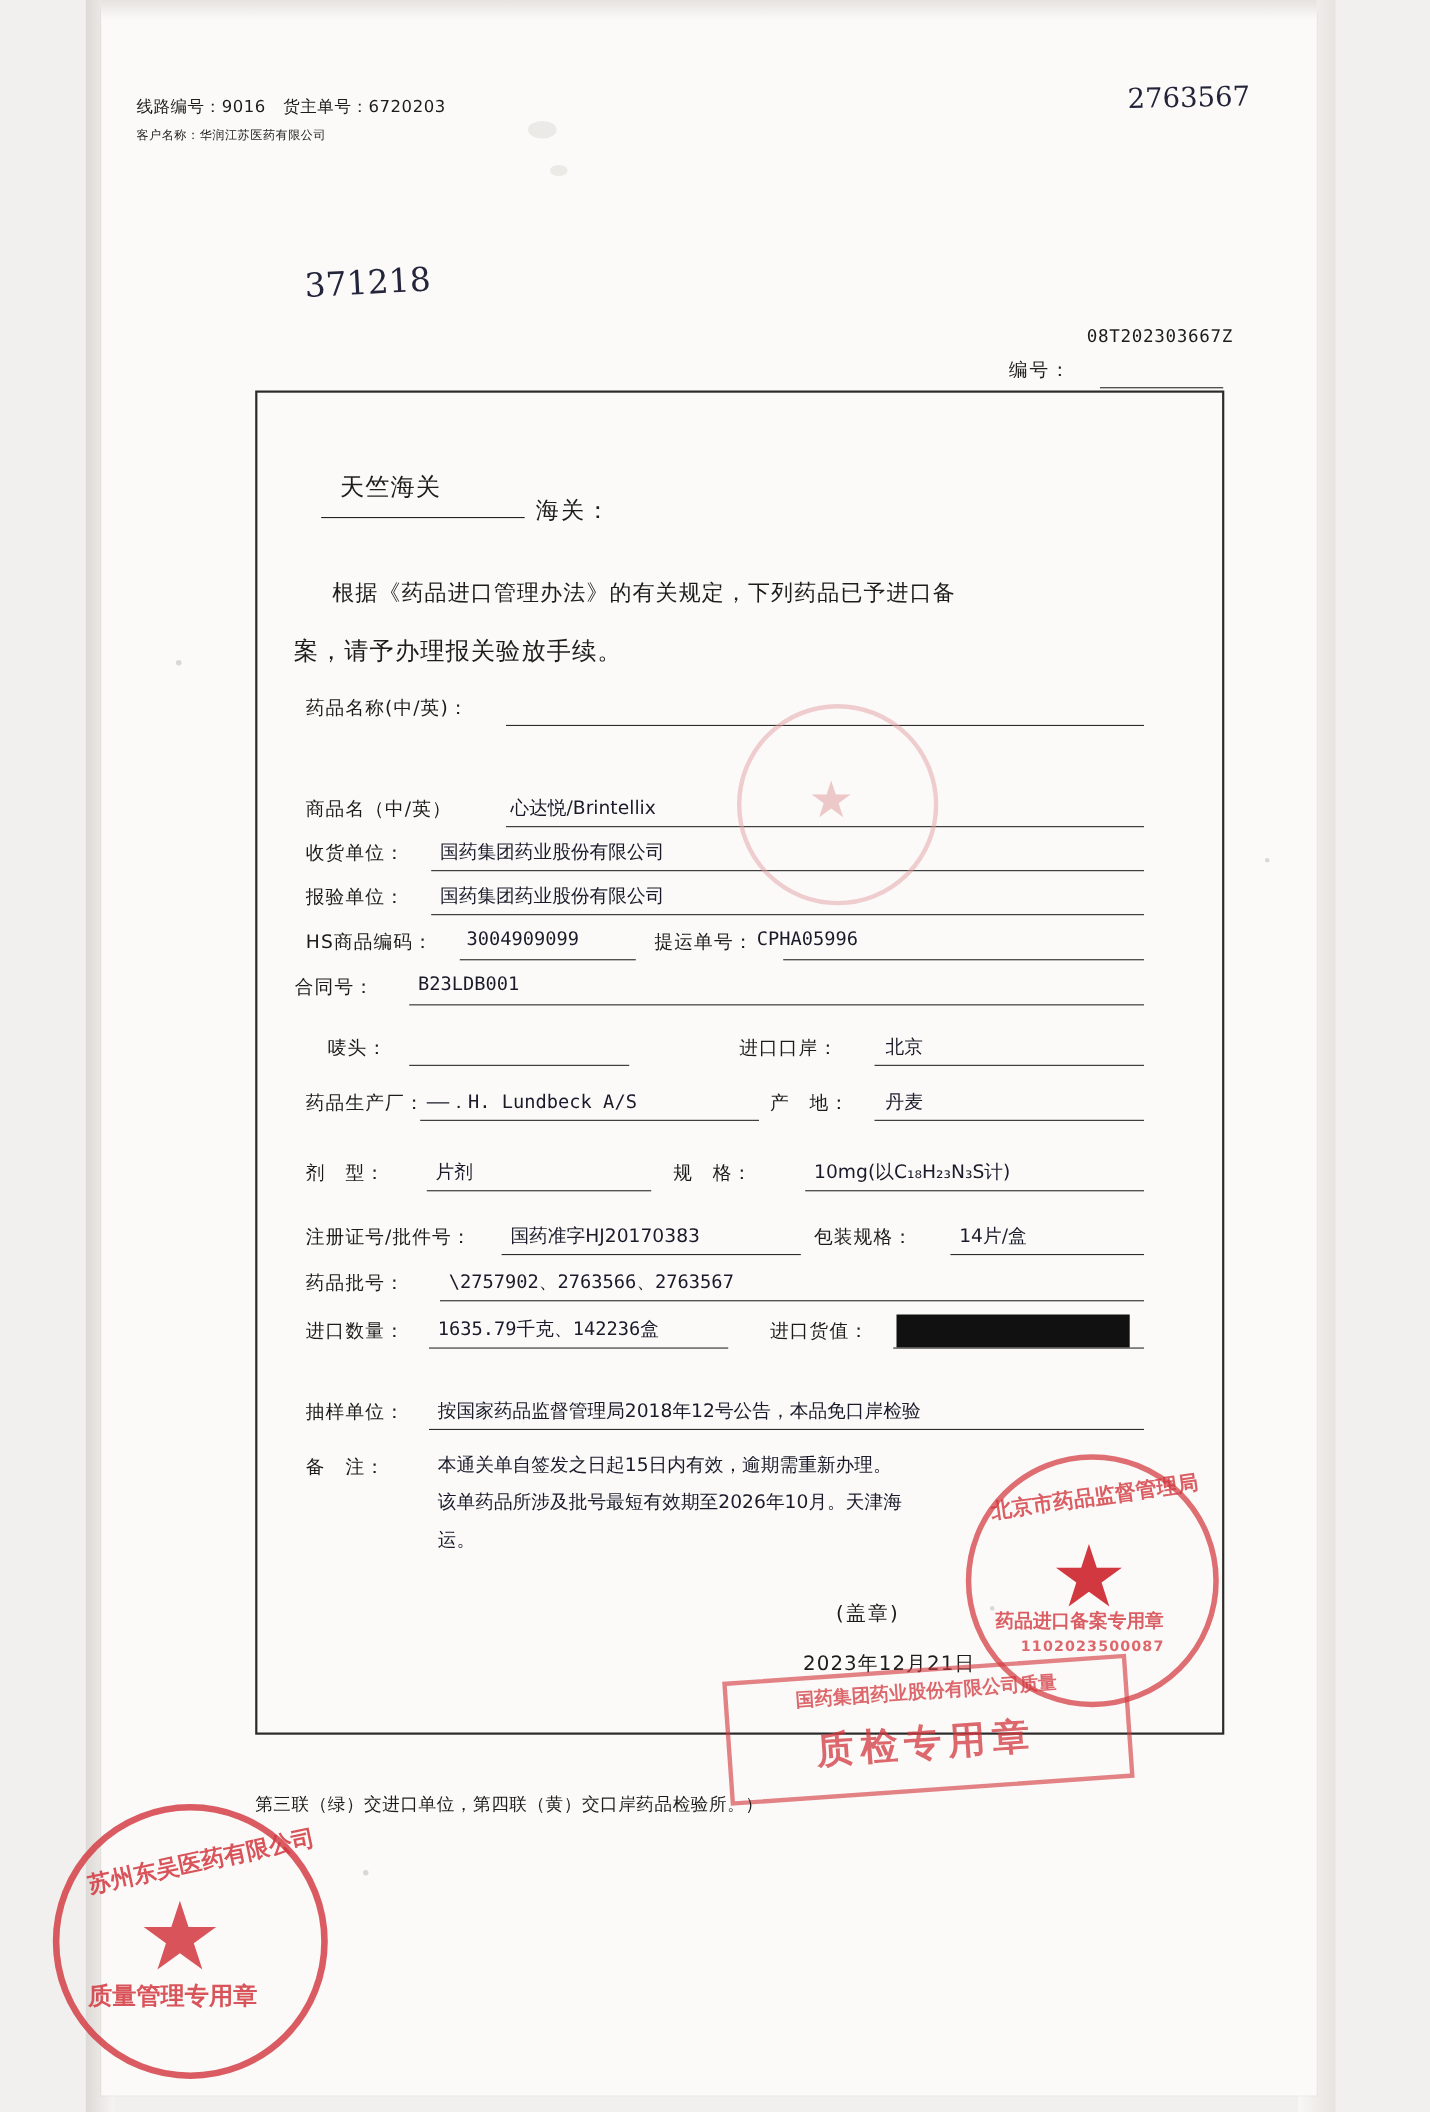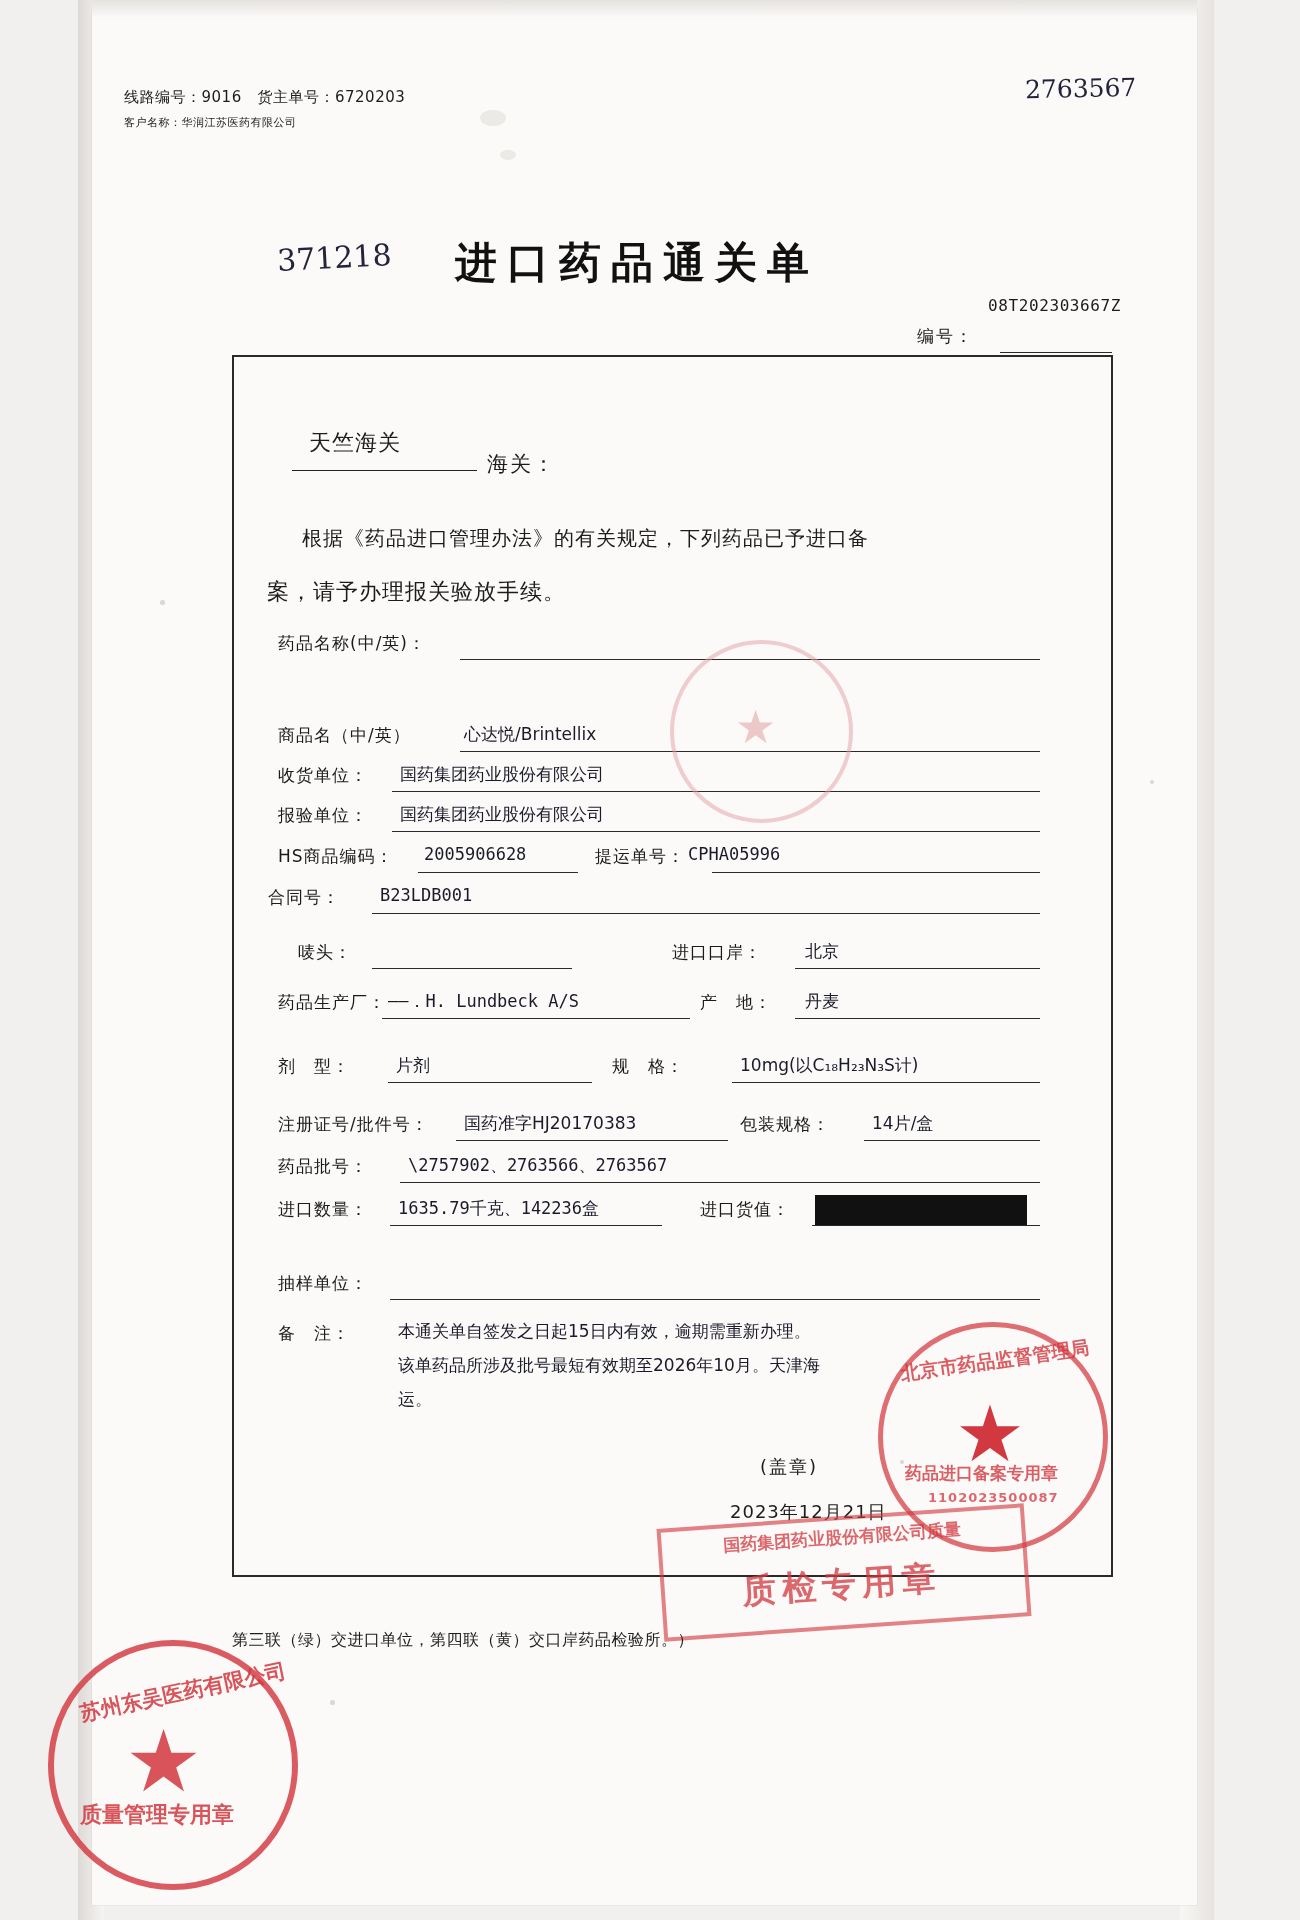--- a/index.html
+++ b/index.html
@@ -187,21 +187,20 @@
   <div class="speck" style="left:160px;top:600px;width:5px;height:5px;"></div>
   <div class="speck" style="left:1150px;top:780px;width:4px;height:4px;"></div>
   <div class="speck" style="left:330px;top:1700px;width:5px;height:5px;"></div>
   <div class="speck" style="left:900px;top:1460px;width:4px;height:4px;"></div>
 
   <div class="t cn" id="hdr-line1">线路编号：9016   货主单号：6720203</div>
   <div class="t cn" id="hdr-line2">客户名称：华润江苏医药有限公司</div>
   <div class="t mono" id="hdr-num">2763567</div>
   <div class="t mono" id="hand-left">371218</div>
 
-  <div class="t cn" id="title">进口药品通关单</div>
   <div class="t mono" id="doc-code">08T202303667Z</div>
   <div class="t cn" id="bianhao">编号：</div>
   <div class="rule" style="left:1000px;top:352px;width:112px;"></div>
 
   <div id="box"></div>
 
   <div class="t cn" id="customs-name">天竺海关</div>
   <div id="customs-rule"></div>
   <div class="t cn" id="customs-label">海关：</div>
 
@@ -217,21 +216,21 @@
 
   <div class="t cn lbl" style="left:278px;top:764px;">收货单位：</div>
   <div class="t cn val" style="left:400px;top:763px;">国药集团药业股份有限公司</div>
   <div class="rule" style="left:392px;top:791px;width:648px;"></div>
 
   <div class="t cn lbl" style="left:278px;top:804px;">报验单位：</div>
   <div class="t cn val" style="left:400px;top:803px;">国药集团药业股份有限公司</div>
   <div class="rule" style="left:392px;top:831px;width:648px;"></div>
 
   <div class="t cn lbl" style="left:278px;top:845px;text-align:right;">HS商品编码：</div>
-  <div class="t mono val" style="left:424px;top:844px;">2005906628</div>
+  <div class="t mono val" style="left:424px;top:844px;">3004909099</div>
   <div class="rule" style="left:418px;top:872px;width:160px;"></div>
   <div class="t cn lbl" style="left:595px;top:845px;">提运单号：</div>
   <div class="t mono val" style="left:688px;top:844px;">CPHA05996</div>
   <div class="rule" style="left:712px;top:872px;width:328px;"></div>
 
   <div class="t cn lbl" style="left:268px;top:886px;">合同号：</div>
   <div class="t mono val" style="left:380px;top:885px;">B23LDB001</div>
   <div class="rule" style="left:372px;top:913px;width:668px;"></div>
 
   <div class="t cn lbl" style="left:278px;top:941px;padding-left:20px;">唛头：</div>
@@ -267,20 +266,21 @@
   <div class="rule" style="left:400px;top:1182px;width:640px;"></div>
 
   <div class="t cn lbl" style="left:278px;top:1198px;">进口数量：</div>
   <div class="t mono val" style="left:398px;top:1197px;">1635.79千克、142236盒</div>
   <div class="rule" style="left:390px;top:1225px;width:272px;"></div>
   <div class="t cn lbl" style="left:700px;top:1198px;">进口货值：</div>
   <div id="redacted"></div>
   <div class="rule" style="left:812px;top:1225px;width:228px;"></div>
 
   <div class="t cn lbl" style="left:278px;top:1272px;">抽样单位：</div>
+  <div class="t cn val" style="left:398px;top:1271px;">按国家药品监督管理局2018年12号公告，本品免口岸检验</div>
   <div class="rule" style="left:390px;top:1299px;width:650px;"></div>
 
   <div class="t cn lbl" style="left:278px;top:1322px;">备　注：</div>
   <div class="t cn val" style="left:398px;top:1320px;">本通关单自签发之日起15日内有效，逾期需重新办理。</div>
   <div class="t cn val" style="left:398px;top:1354px;">该单药品所涉及批号最短有效期至2026年10月。天津海</div>
   <div class="t cn val" style="left:398px;top:1388px;">运。</div>
 
   <div class="t cn" id="gaizhang">(盖章)</div>
   <div class="t cn" id="sig-date">2023年12月21日</div>
 

